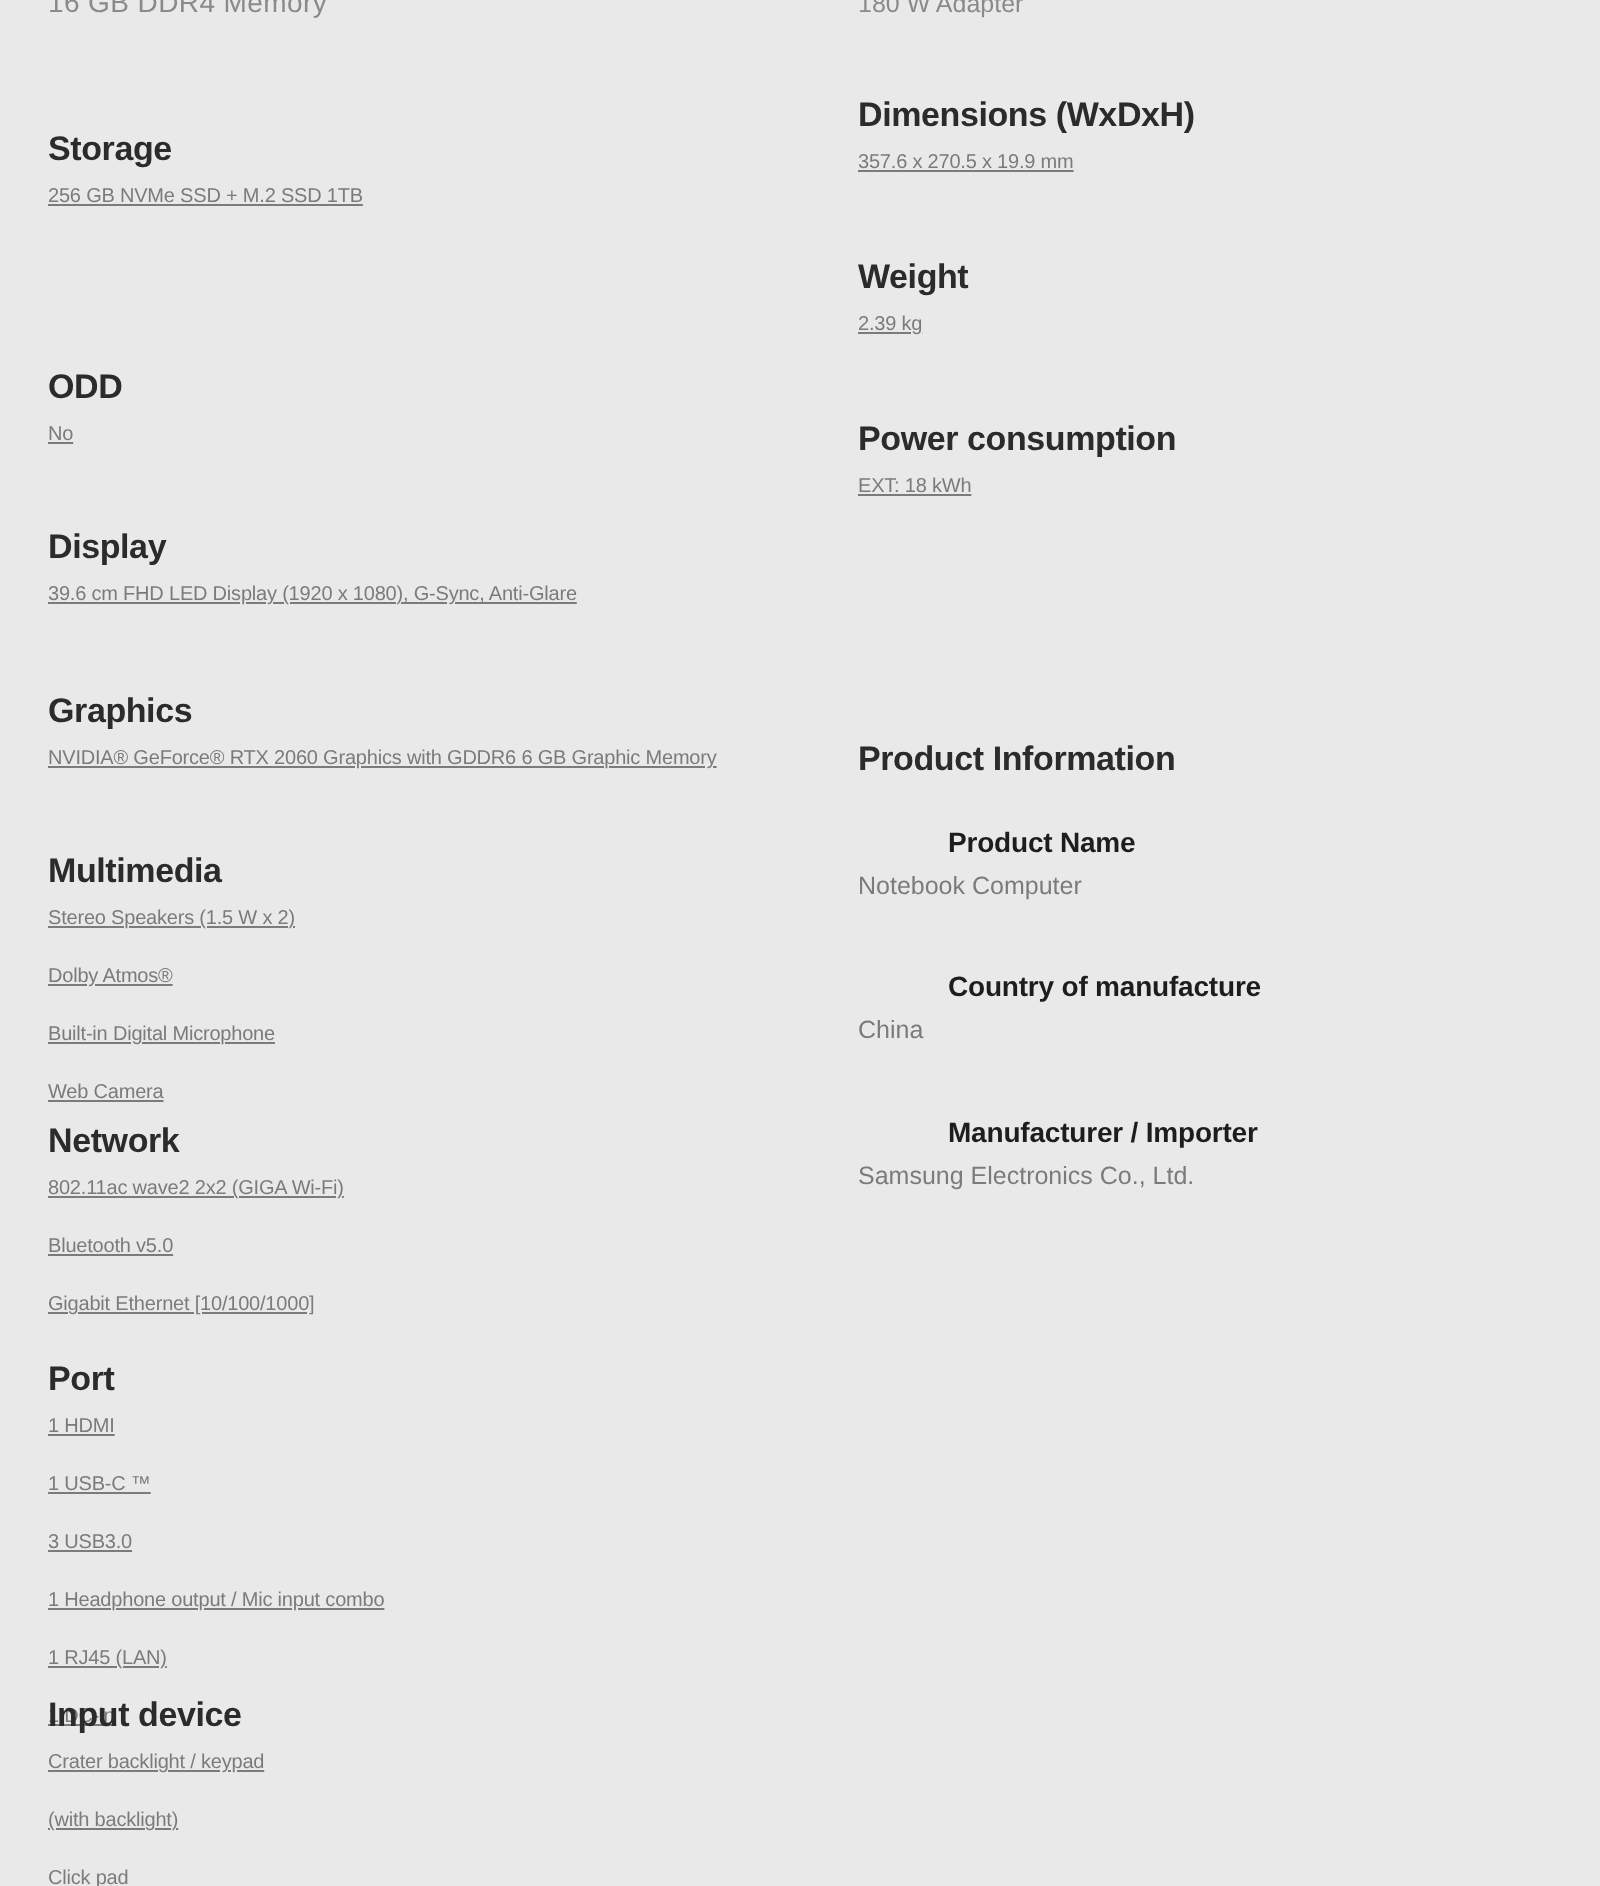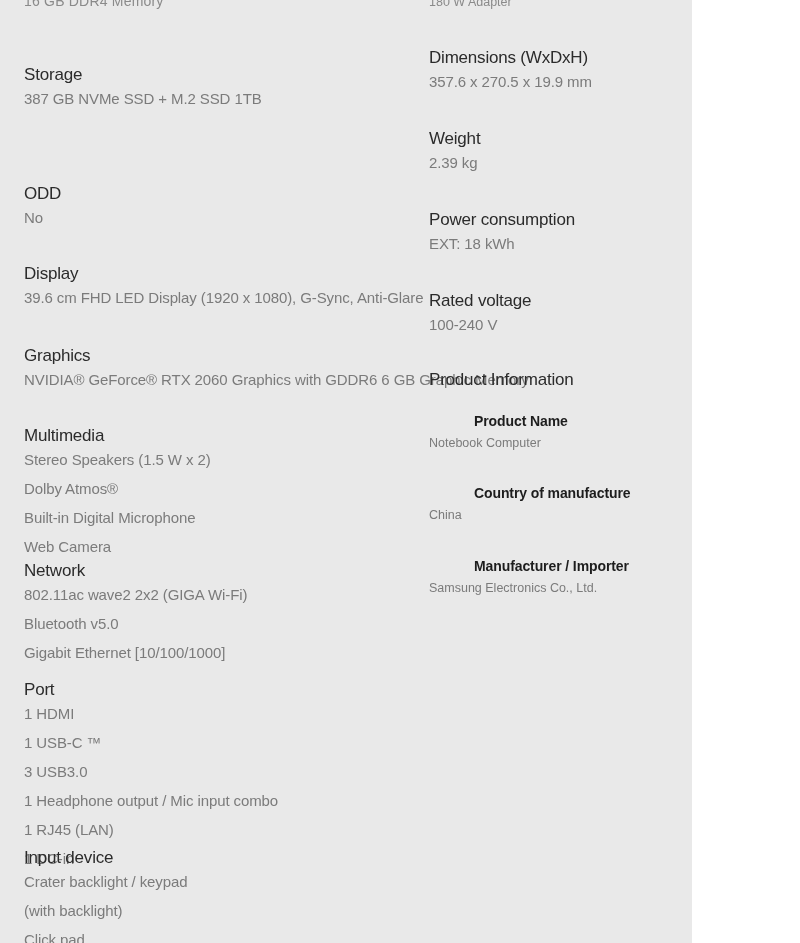--- a/index.html
+++ b/index.html
@@ -3,21 +3,21 @@
 <meta charset="utf-8">
 <style>
   html, body { margin: 0; padding: 0; }
   body {
     width: 800px; height: 943px;
     font-family: "Liberation Sans", "DejaVu Sans", sans-serif;
     background: #ffffff;
   }
   .page {
     position: relative;
-    width: 692px; height: 943px;
+    width: 800px; height: 943px;
     background: #e9e9e9;
     overflow: hidden;
   }
   .col { position: absolute; top: 0; height: 100%; }
   .col-left  { left: 24px;  width: 395px; }
   .col-right { left: 429px; width: 360px; }
 
   .cut-line {
     position: absolute;
     margin: 0;
@@ -25,31 +25,32 @@
     white-space: nowrap;
   }
   .cut-line.left-cut  { top: -9px; font-size: 14px; line-height: 20px; letter-spacing: 0.2px; }
   .cut-line.right-cut { top: -7px; font-size: 12.5px; line-height: 18px; }
 
   .spec { position: absolute; left: 0; width: 100%; }
   .spec-title {
     margin: 0;
     font-size: 17px;
     line-height: 22px;
-    font-weight: 400;
+    font-weight: 700;
     color: #2b2b2b;
     letter-spacing: -0.2px;
   }
   .spec-line {
     margin: 4px 0 0 0;
-    font-size: 15px;
+    font-size: 10px;
     line-height: 18px;
     color: #7b7b7b;
     letter-spacing: -0.1px;
     white-space: nowrap;
+    text-decoration: underline;
   }
   .spec-line + .spec-line { margin-top: 11px; }
 
   .field { position: absolute; left: 0; width: 100%; }
   .field-label {
     margin: 0;
     font-size: 14px;
     line-height: 18px;
     font-weight: 700;
     color: #1d1d1d;
@@ -67,21 +68,21 @@
 <body>
 
 <div class="page">
 
   <div class="col col-left">
 
     <p class="cut-line left-cut">16 GB DDR4 Memory</p>
 
     <section class="spec" style="top:64px">
       <h3 class="spec-title">Storage</h3>
-      <p class="spec-line">387 GB NVMe SSD + M.2 SSD 1TB</p>
+      <p class="spec-line">256 GB NVMe SSD + M.2 SSD 1TB</p>
     </section>
 
     <section class="spec" style="top:183px">
       <h3 class="spec-title">ODD</h3>
       <p class="spec-line">No</p>
     </section>
 
     <section class="spec" style="top:263px">
       <h3 class="spec-title">Display</h3>
       <p class="spec-line">39.6 cm FHD LED Display (1920 x 1080), G-Sync, Anti-Glare</p>
@@ -138,24 +139,20 @@
     <section class="spec" style="top:128px">
       <h3 class="spec-title">Weight</h3>
       <p class="spec-line">2.39 kg</p>
     </section>
 
     <section class="spec" style="top:209px">
       <h3 class="spec-title">Power consumption</h3>
       <p class="spec-line">EXT: 18 kWh</p>
     </section>
 
-    <section class="spec" style="top:290px">
-      <h3 class="spec-title">Rated voltage</h3>
-      <p class="spec-line">100-240 V</p>
-    </section>
 
     <section class="spec" style="top:369px">
       <h3 class="spec-title">Product Information</h3>
     </section>
 
     <div class="field" style="top:412px">
       <p class="field-label">Product Name</p>
       <p class="field-value">Notebook Computer</p>
     </div>
 

